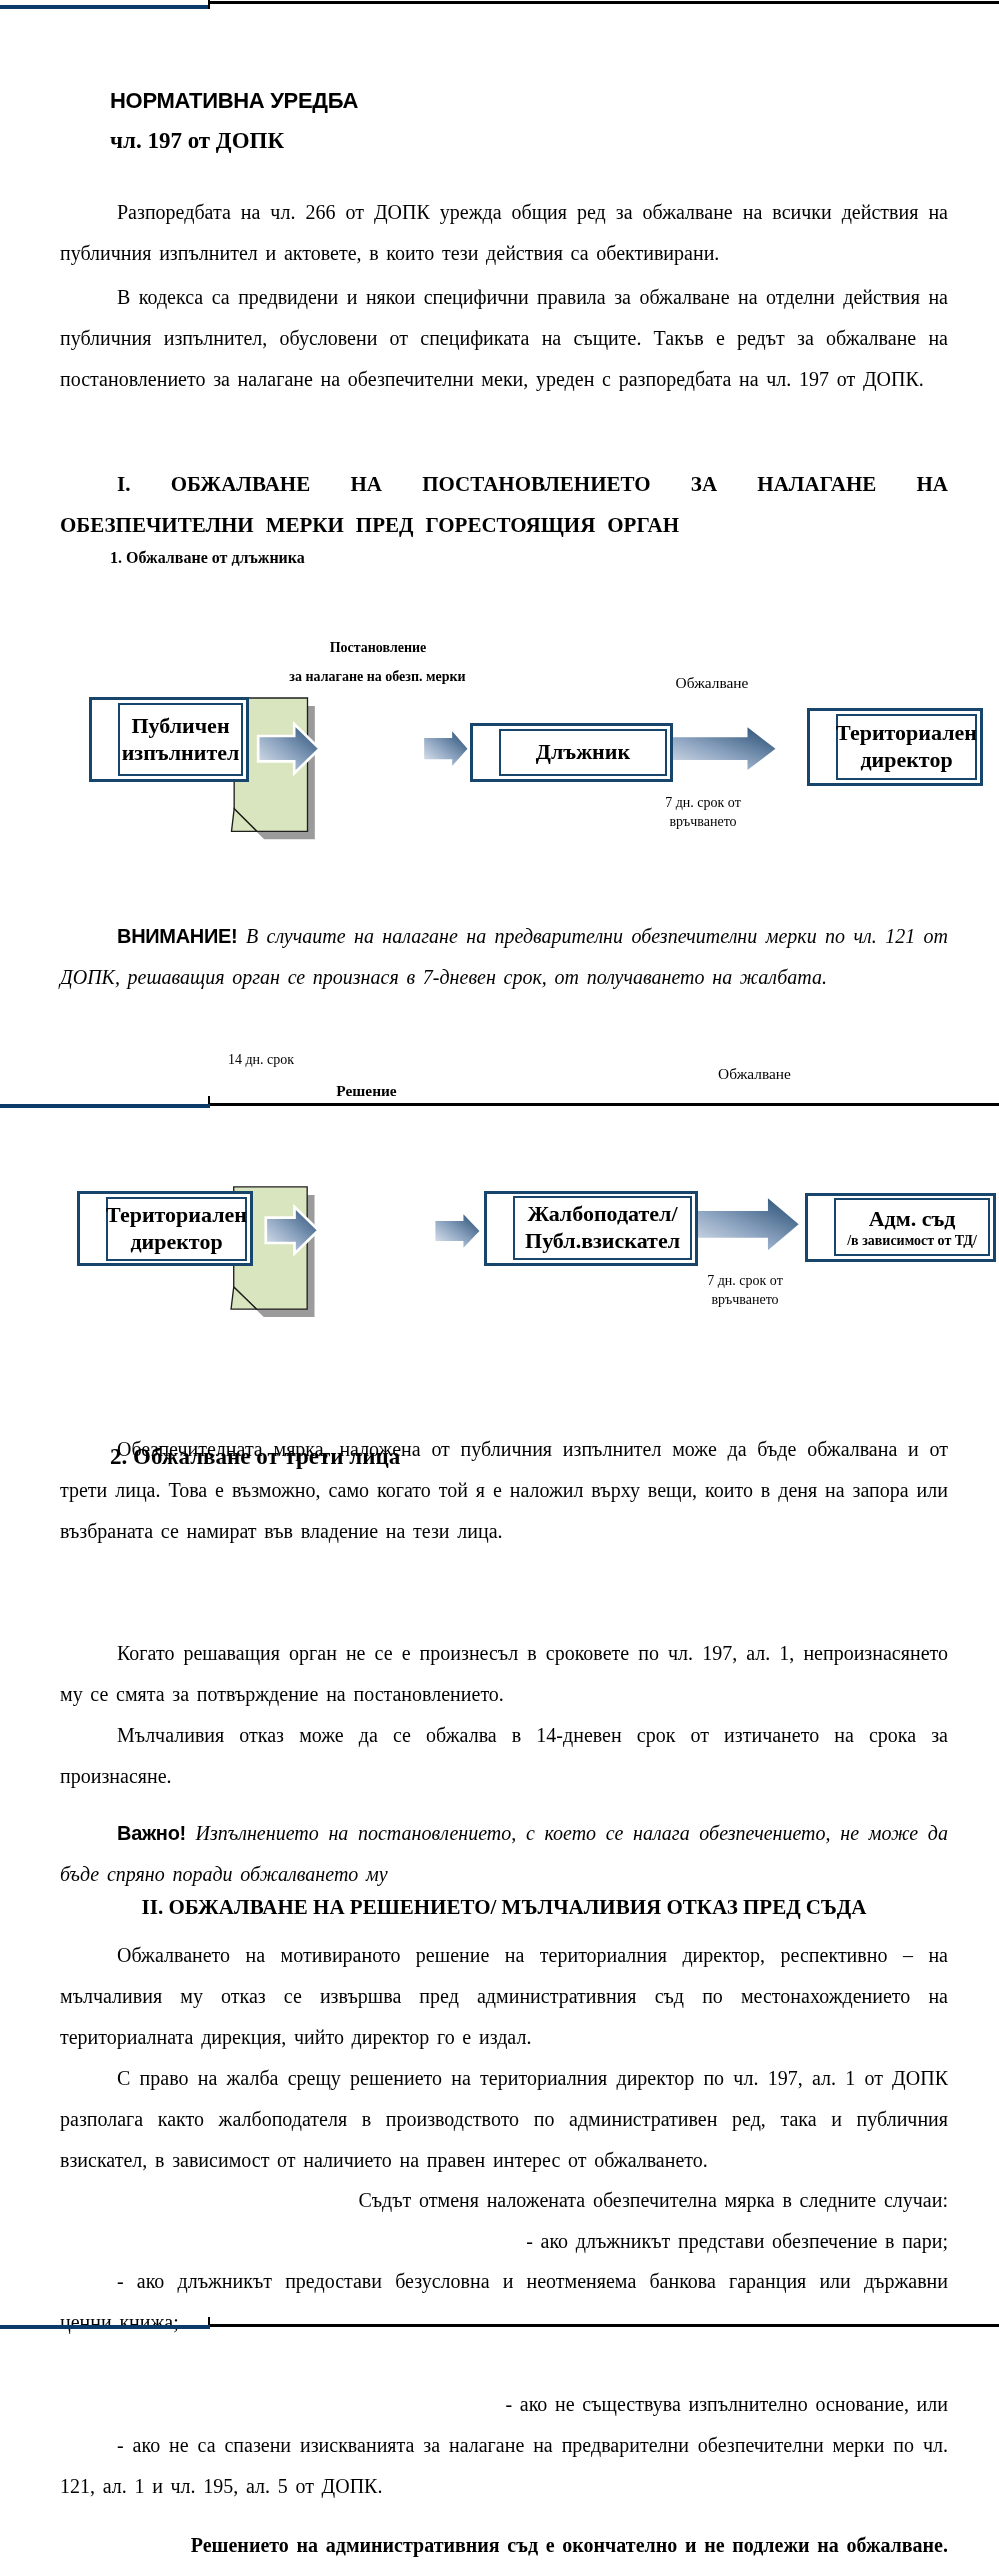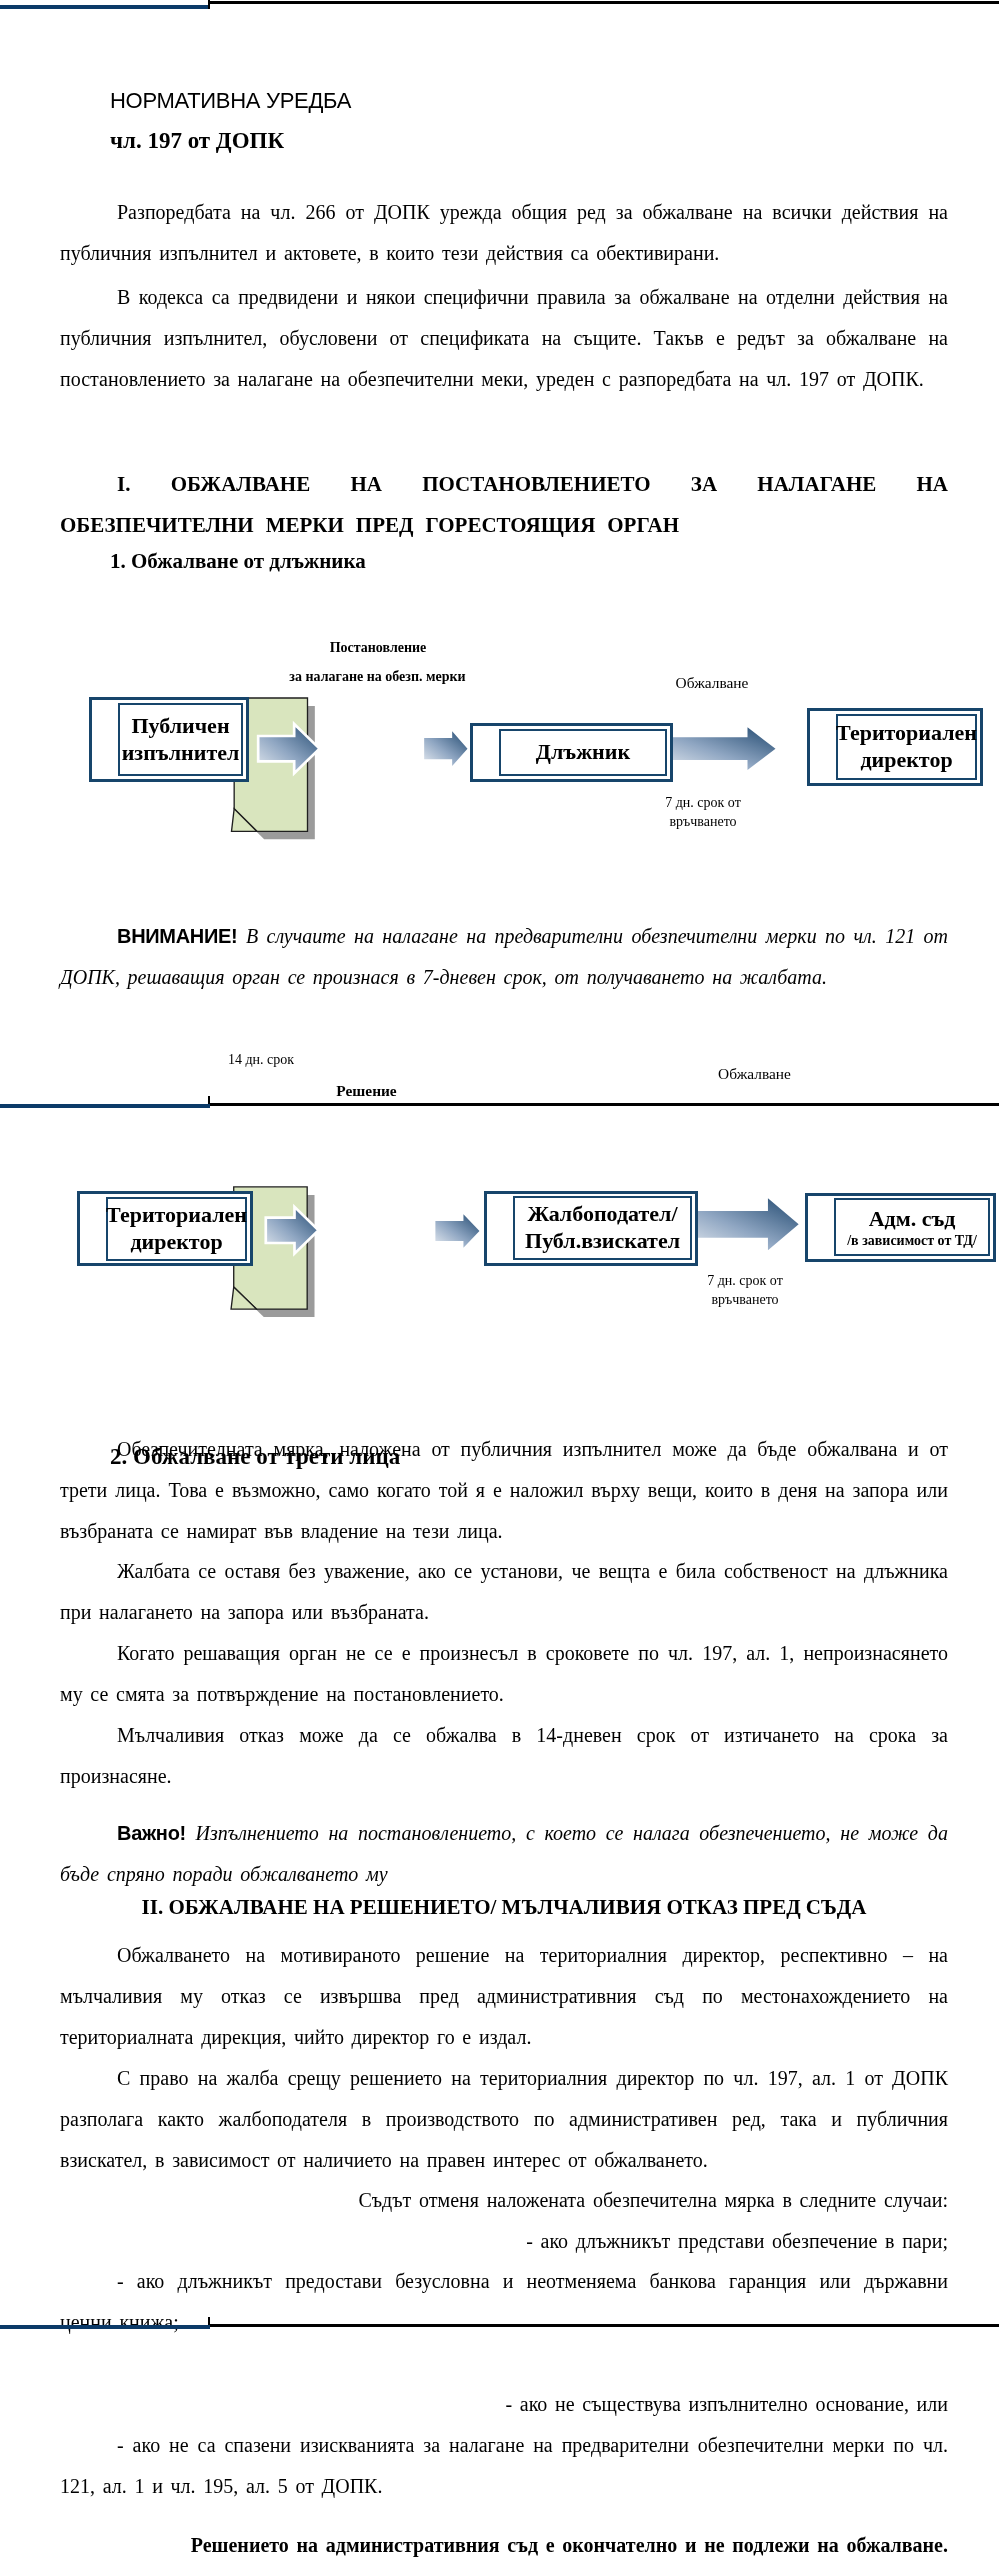--- a/index.html
+++ b/index.html
@@ -10,21 +10,21 @@
   }
   
   .p{
     position:absolute;left:60px;width:888px;margin:0;
     font-size:20px;line-height:41px;text-align:justify;text-indent:57px;
     word-spacing:2.7px;
   }
   .p.nojust{text-align:right;}
   .h-sans{
     position:absolute;left:110px;margin:0;
-    font-family:"Liberation Sans",sans-serif;font-weight:normal;font-size:22px;
+    font-family:"Liberation Sans",sans-serif;font-weight:bold;font-size:22px;
     letter-spacing:-0.3px;
   }
   .h-serif{position:absolute;left:110px;margin:0;font-weight:bold;font-size:23px;}
   .h-just{
     position:absolute;left:60px;width:888px;margin:0;font-weight:bold;
     font-size:21px;line-height:41px;text-align:justify;text-indent:57px;word-spacing:6.7px;
   }
   .h-center{
     position:absolute;left:60px;width:888px;margin:0;font-weight:bold;
     font-size:21px;text-align:center;
@@ -62,21 +62,21 @@
     <div class="tick" style="left:208px;top:0;height:8.7px;"></div>
   </div>
 
   <h1 class="h-sans" style="top:88px;">НОРМАТИВНА УРЕДБА</h1>
   <h2 class="h-serif" style="top:128px;">чл. 197 от ДОПК</h2>
 
   <p class="p" style="top:192px;">Разпоредбата на чл. 266 от ДОПК урежда общия ред за обжалване на всички действия на публичния изпълнител и актовете, в които тези действия са обективирани.</p>
   <p class="p" style="top:277px;">В кодекса са предвидени и някои специфични правила за обжалване на отделни действия на публичния изпълнител, обусловени от спецификата на същите. Такъв е редът за обжалване на постановлението за налагане на обезпечителни меки, уреден с разпоредбата на чл. 197 от ДОПК.</p>
 
   <h2 class="h-just" style="top:464px;">I. ОБЖАЛВАНЕ НА ПОСТАНОВЛЕНИЕТО ЗА НАЛАГАНЕ НА ОБЕЗПЕЧИТЕЛНИ МЕРКИ ПРЕД ГОРЕСТОЯЩИЯ ОРГАН</h2>
-  <h3 class="h-serif" style="top:549px;font-size:21px;text-align:center;">1. Обжалване от длъжника</h3>
+  <h3 class="h-serif" style="top:549px;font-size:16px;text-align:center;">1. Обжалване от длъжника</h3>
 
   <div class="fc" style="top:634px;height:240px;">
     <svg width="999" height="240" viewBox="0 0 1496 360">
       <defs>
         <linearGradient id="arrGrad" x1="0" y1="1" x2="1" y2="0">
           <stop offset="0" stop-color="#E6EBF1"></stop>
           <stop offset="0.45" stop-color="#8FA6C2"></stop>
           <stop offset="1" stop-color="#20486F"></stop>
         </linearGradient>
       </defs>
@@ -142,21 +142,20 @@
           <span>Адм. съд</span>
           <span class="dbox-sub">/в зависимост от ТД/</span>
         </div>
     </div>
 
     <p class="fc-lbl small20" style="left:688px;top:89px;width:114px;"><span>7 дн. срок от</span><br><span>връчването</span></p>
   </div>
 
   <h3 class="h-serif" style="top:1444px;font-size:23px;">2. Обжалване от трети лица</h3>
   <p class="p" style="top:1429px;">Обезпечителната мярка, наложена от публичния изпълнител може да бъде обжалвана и от трети лица. Това е възможно, само когато той я е наложил върху вещи, които в деня на запора или възбраната се намират във владение на тези лица.</p>
-  <p class="p" style="top:1551px;">Жалбата се оставя без уважение, ако се установи, че вещта е била собственост на длъжника при налагането на запора или възбраната.</p>
   <p class="p" style="top:1633px;">Когато решаващия орган не се е произнесъл в сроковете по чл. 197, ал. 1, непроизнасянето му се смята за потвърждение на постановлението.</p>
   <p class="p" style="top:1715px;">Мълчаливия отказ може да се обжалва в 14-дневен срок от изтичането на срока за произнасяне.</p>
 
   <p class="p" style="top:1813px;"><span class="lbl-sans">Важно!</span><span class="ital"> Изпълнението на постановлението, с което се налага обезпечението, не може да бъде спряно поради обжалването му</span></p>
 
   <h2 class="h-center" style="top:1895px;">II. ОБЖАЛВАНЕ НА РЕШЕНИЕТО/ МЪЛЧАЛИВИЯ ОТКАЗ ПРЕД СЪДА</h2>
   <p class="p" style="top:1935px;">Обжалването на мотивираното решение на териториалния директор, респективно – на мълчаливия му отказ се извършва пред административния съд по местонахождението на териториалната дирекция, чийто директор го е издал.</p>
   <p class="p" style="top:2058px;">С право на жалба срещу решението на териториалния директор по чл. 197, ал. 1 от ДОПК разполага както жалбоподателя в производството по административен ред, така и публичния взискател, в зависимост от наличието на правен интерес от обжалването.</p>
   <p class="p nojust" style="top:2180px;">Съдът отменя наложената обезпечителна мярка в следните случаи:</p>
 

